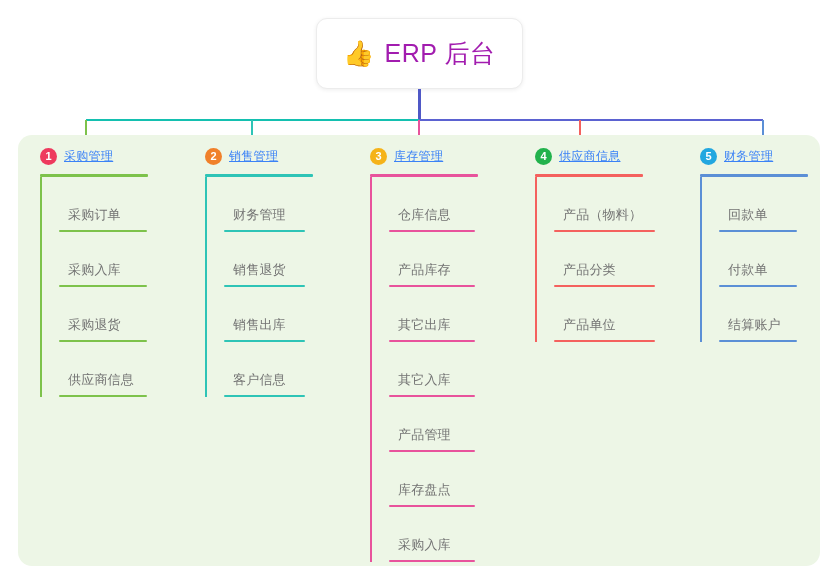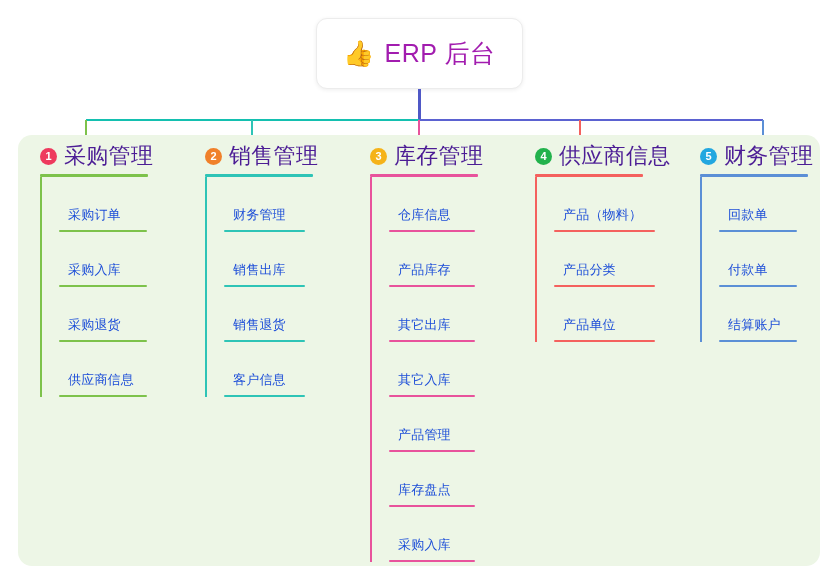--- a/index.html
+++ b/index.html
@@ -89,23 +89,24 @@
     height: 17px;
     border-radius: 50%;
     color: #ffffff;
     font-size: 11px;
     line-height: 17px;
     text-align: center;
     font-weight: bold;
     flex: 0 0 auto;
   }
   .branch-title {
-    font-size: 22px;
-    color: #4c1d95;
+    font-size: 12px;
+    color: #3b82f6;
     letter-spacing: 0.3px;
+    text-decoration: underline;
   }
   .branch-rule {
     height: 3px;
     border-radius: 1px;
     margin-top: 6px;
   }
 
   
   .leaves {
     position: relative;
@@ -123,21 +124,21 @@
   .leaf {
     position: relative;
     height: 55px;
     box-sizing: border-box;
   }
   .leaf-label {
     position: absolute;
     left: 9px;
     bottom: 8px;
     font-size: 13px;
-    color: #1d4ed8;
+    color: #737373;
     white-space: nowrap;
     letter-spacing: 0.2px;
   }
   .leaf-rule {
     position: absolute;
     left: 0;
     bottom: 0;
     height: 2px;
     border-radius: 1px;
   }
@@ -198,28 +199,28 @@
           <span class="branch-title">销售管理</span>
         </div>
         <div class="branch-rule" style="width: 108px; background: rgb(46, 196, 182);"></div>
         <div class="leaves">
           <div class="spine" style="background: rgb(46, 196, 182);"></div>
           <div class="leaf">
             <span class="leaf-label">财务管理</span>
             <div class="leaf-rule" style="width: 81px; background: rgb(46, 196, 182);"></div>
           </div>
           <div class="leaf">
+            <span class="leaf-label">销售退货</span>
+            <div class="leaf-rule" style="width: 81px; background: rgb(46, 196, 182);"></div>
+          </div>
+          <div class="leaf">
             <span class="leaf-label">销售出库</span>
             <div class="leaf-rule" style="width: 81px; background: rgb(46, 196, 182);"></div>
           </div>
           <div class="leaf">
-            <span class="leaf-label">销售退货</span>
-            <div class="leaf-rule" style="width: 81px; background: rgb(46, 196, 182);"></div>
-          </div>
-          <div class="leaf">
             <span class="leaf-label">客户信息</span>
             <div class="leaf-rule" style="width: 81px; background: rgb(46, 196, 182);"></div>
           </div>
         </div>
       </div>
       <div class="branch" style="left: 370px;">
         <div class="branch-head">
           <span class="badge" style="background: rgb(245, 179, 25);">3</span>
           <span class="branch-title">库存管理</span>
         </div>

